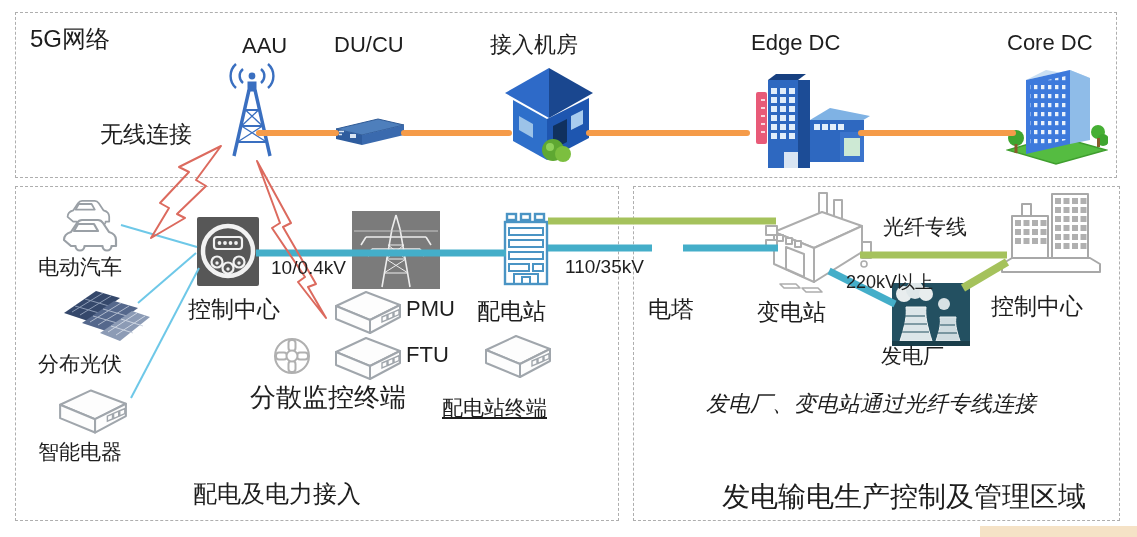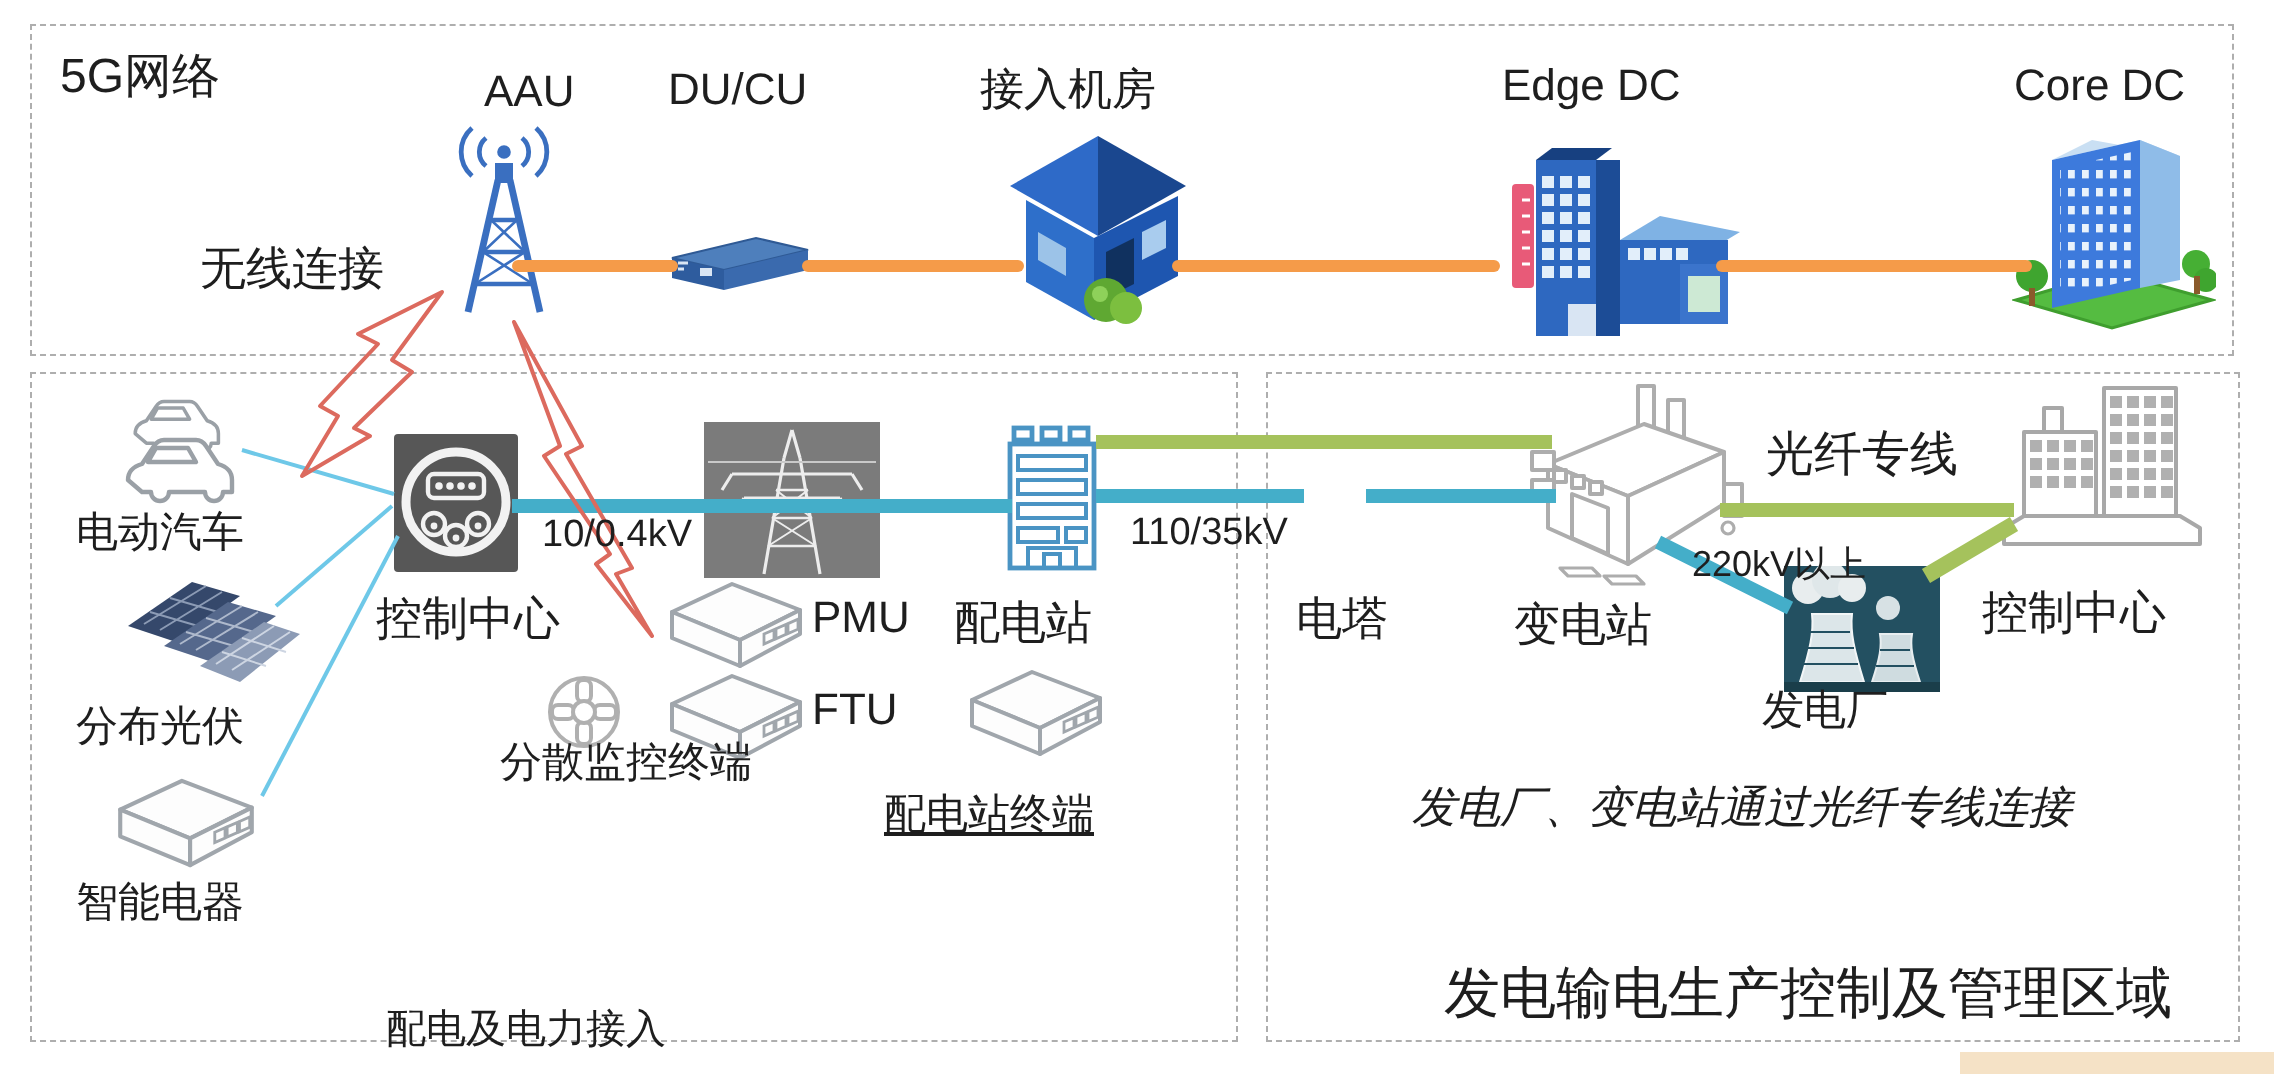--- a/index.html
+++ b/index.html
@@ -334,28 +334,28 @@
   <div class="lbl" style="left:751px;top:31px;font-size:22px;">Edge DC</div>
   <div class="lbl" style="left:1007px;top:31px;font-size:22px;">Core DC</div>
 
   <div class="lbl" style="left:38px;top:255px;font-size:21px;">电动汽车</div>
   <div class="lbl" style="left:38px;top:352px;font-size:21px;">分布光伏</div>
   <div class="lbl" style="left:38px;top:440px;font-size:21px;">智能电器</div>
   <div class="lbl" style="left:188px;top:297px;font-size:23px;">控制中心</div>
   <div class="lbl" style="left:271px;top:257px;font-size:19px;">10/0.4kV</div>
   <div class="lbl" style="left:406px;top:297px;font-size:22px;">PMU</div>
   <div class="lbl" style="left:406px;top:343px;font-size:22px;">FTU</div>
-  <div class="lbl" style="left:250px;top:370px;font-size:21px;">分散监控终端</div>
+  <div class="lbl" style="left:250px;top:383px;font-size:26px;">分散监控终端</div>
   <div class="lbl" style="left:477px;top:299px;font-size:23px;">配电站</div>
   <div class="lbl" style="left:565px;top:256px;font-size:19px;">110/35kV</div>
   <div class="lbl" style="left:442px;top:396px;font-size:21px;text-decoration:underline;">配电站终端</div>
-  <div class="lbl" style="left:193px;top:504px;font-size:20px;">配电及电力接入</div>
+  <div class="lbl" style="left:193px;top:481px;font-size:24px;">配电及电力接入</div>
 
   <div class="lbl" style="left:648px;top:297px;font-size:23px;">电塔</div>
   <div class="lbl" style="left:757px;top:300px;font-size:23px;">变电站</div>
   <div class="lbl" style="left:846px;top:272px;font-size:18px;">220kV以上</div>
-  <div class="lbl" style="left:883px;top:215px;font-size:24px;">光纤专线</div>
+  <div class="lbl" style="left:883px;top:215px;font-size:21px;">光纤专线</div>
   <div class="lbl" style="left:881px;top:344px;font-size:21px;">发电厂</div>
   <div class="lbl" style="left:991px;top:294px;font-size:23px;">控制中心</div>
   <div class="lbl" style="left:706px;top:392px;font-size:22px;font-style:italic;">发电厂、变电站通过光纤专线连接</div>
   <div class="lbl" style="left:722px;top:481px;font-size:28px;">发电输电生产控制及管理区域</div>
 
 </div>
 
 </body></html>

